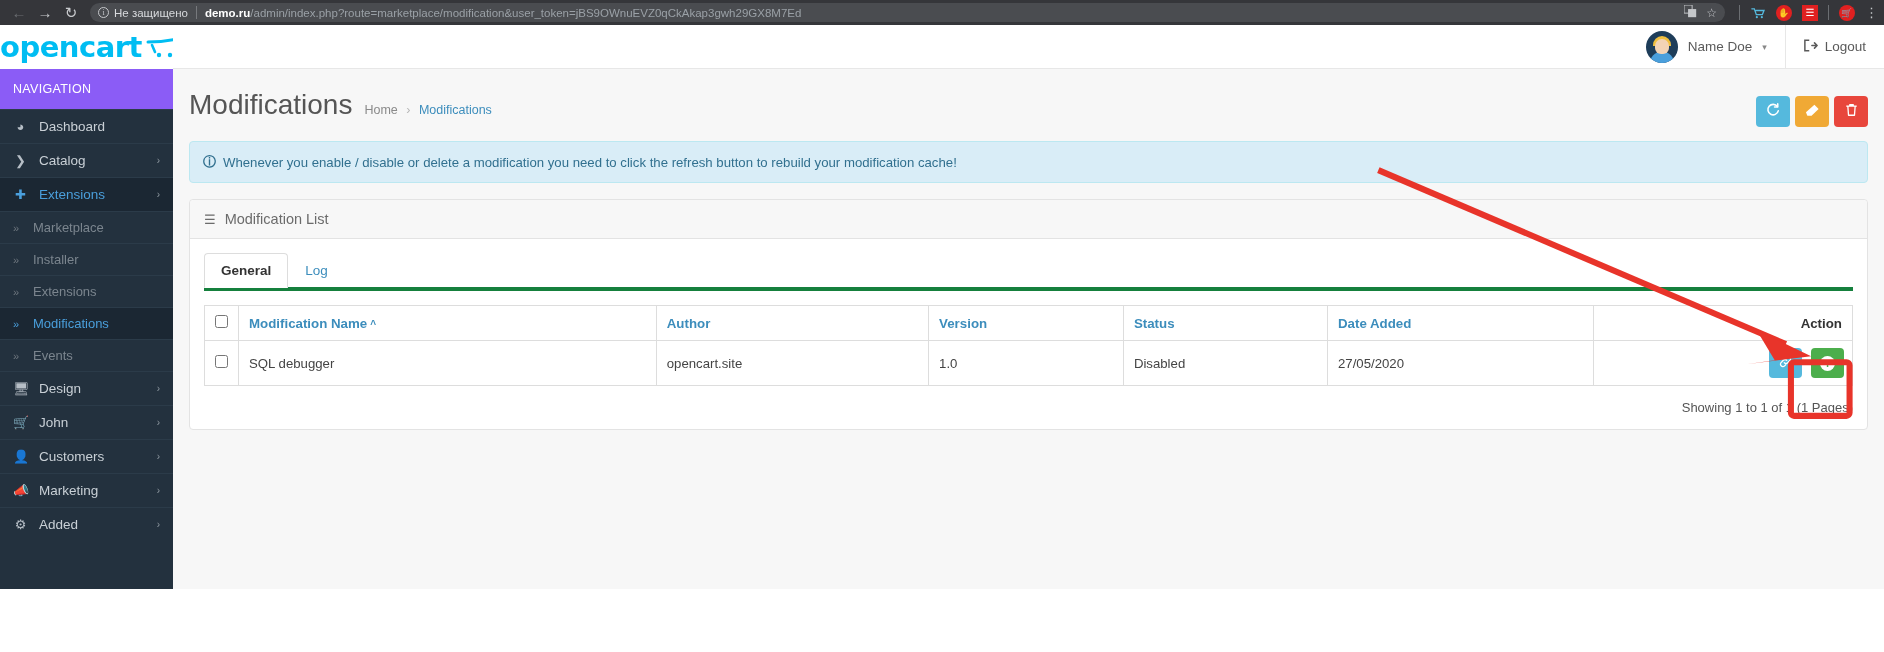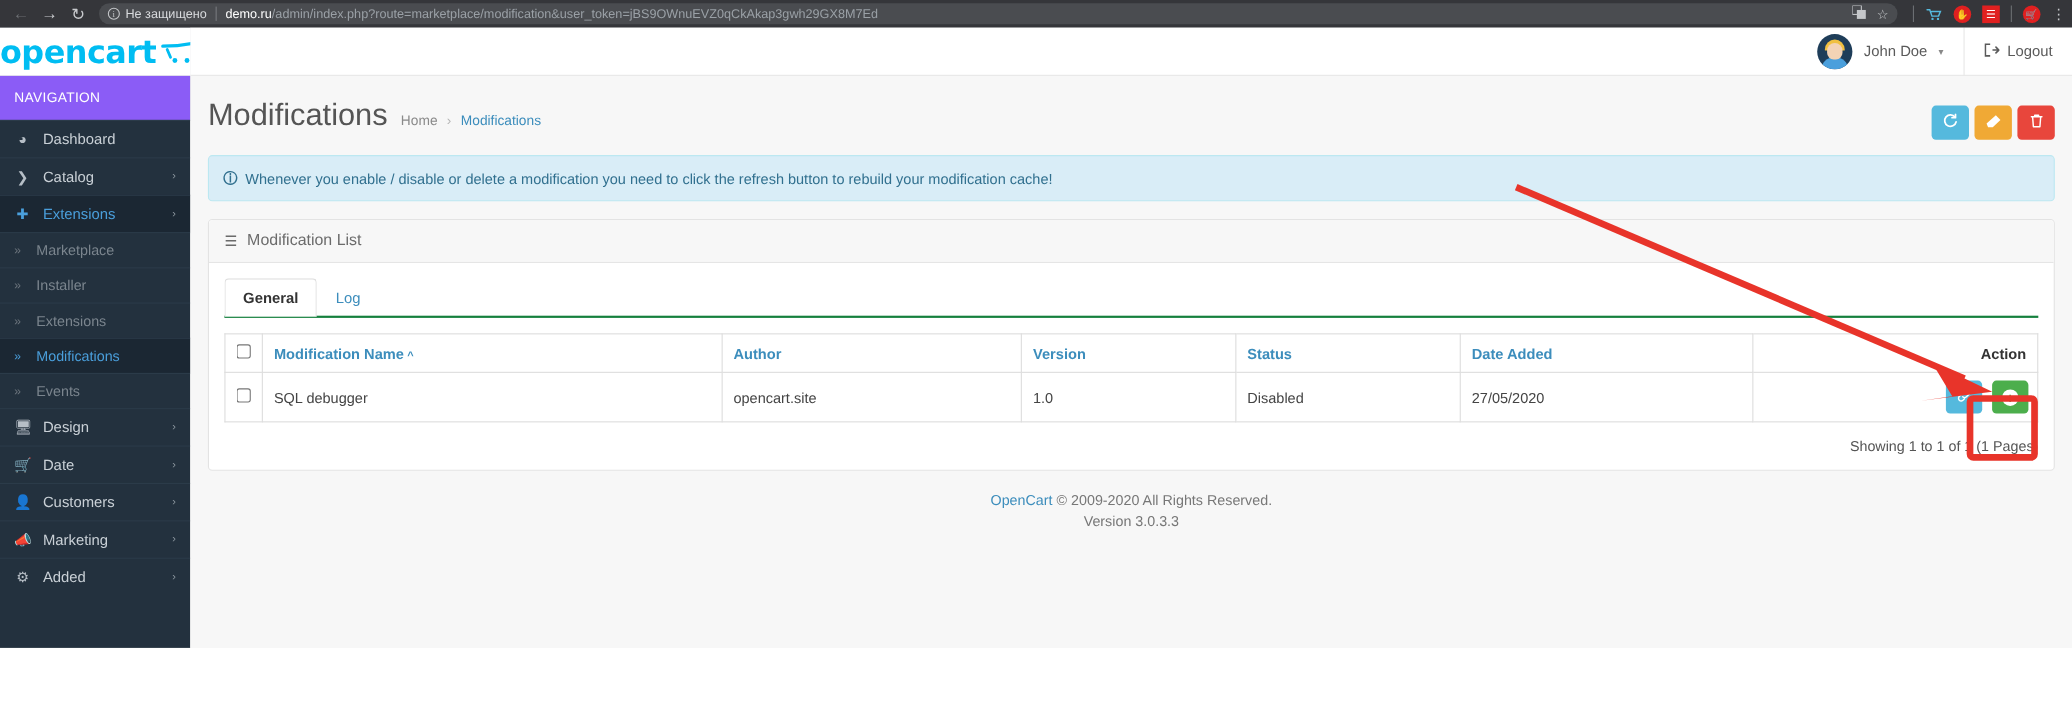--- a/index.html
+++ b/index.html
@@ -39,21 +39,21 @@
     white-space: nowrap;
   }
   .omni-divider {
     width: 1px; height: 13px; background: #77797d; margin: 0 8px;
     flex: 0 0 auto;
   }
   #url-text {
     font-size: 11.5px; white-space: nowrap; overflow: hidden;
     color: #9aa0a6;
   }
-  #url-text .host { color: #ffffff; font-weight: normal; }
+  #url-text .host { color: #ffffff; font-weight: bold; }
   .omni-right { margin-left: auto; display: flex; align-items: center; gap: 9px; padding-left: 8px; }
   .omni-icon { color: #c5c7ca; font-size: 12px; }
   #ext-icons { display: flex; align-items: center; gap: 10px; margin-left: 10px; flex: 0 0 auto; }
   .ext-icon { width: 16px; height: 16px; display: flex; align-items: center; justify-content: center; font-size: 12px; }
   .ext-round { border-radius: 50%; background: #e02020; color: #fff; font-size: 9px; }
   .ext-sq { background: #e02020; color: #fff; font-size: 10px; }
   .bar-sep { width: 1px; height: 15px; background: #6b6e72; }
   .kebab { color: #c5c7ca; font-size: 13px; line-height: 4px; text-align: center; }
 
   
@@ -143,21 +143,21 @@
 
   #panel { background: #fff; border: 1px solid #e3e3e3; border-radius: 4px; }
   #panel-head {
     background: #f7f7f7; border-bottom: 1px solid #e3e3e3;
     padding: 11px 14px; font-size: 14.5px; color: #6b6b6b;
     display: flex; align-items: center; gap: 9px; border-radius: 4px 4px 0 0;
   }
   .list-ico { font-size: 13px; color: #6b6b6b; }
   #panel-body { padding: 14px; }
 
-  #tabs { display: flex; border-bottom: 2px solid #15803d; }
+  #tabs { display: flex; border-bottom: 4px solid #15803d; }
   .tab {
     padding: 9px 16px; font-size: 13.5px; color: #3c8dbc;
     cursor: pointer; margin-bottom: -1px; border: 1px solid transparent;
     border-radius: 4px 4px 0 0;
   }
   .tab.active {
     color: #333; font-weight: bold; background: #fff;
     border-color: #ddd #ddd #fff #ddd;
   }
 
@@ -295,21 +295,21 @@
     </div>
 
     <div class="nav-item">
       <span class="nav-ico">🖥</span>
       <span>Design</span>
       <span class="caret">›</span>
     </div>
 
     <div class="nav-item">
       <span class="nav-ico">🛒</span>
-      <span>Date</span>
+      <span>John</span>
       <span class="caret">›</span>
     </div>
 
     <div class="nav-item">
       <span class="nav-ico">👤</span>
       <span>Customers</span>
       <span class="caret">›</span>
     </div>
 
     <div class="nav-item">
@@ -327,21 +327,21 @@
 
   <div id="main">
 
     <div id="topbar">
       <div id="user-menu">
         <span id="avatar">
           <span class="av-body"></span>
             <span class="av-hair"></span>
             <span class="av-face"></span>
         </span>
-        <span id="user-name">John Doe</span>
+        <span id="user-name">Name Doe</span>
         <span class="dd-caret">▾</span>
       </div>
       <div id="topbar-sep"></div>
       <div id="logout-btn">
         <span>
           <svg width="14" height="13" viewBox="0 0 16 14">
               <path d="M6 1H1v12h5" fill="none" stroke="#5a5a5a" stroke-width="1.7"></path>
               <path d="M9 7h6M12 4l3 3-3 3" fill="none" stroke="#5a5a5a" stroke-width="1.7" stroke-linecap="round" stroke-linejoin="round"></path>
             </svg>
         </span>
@@ -439,26 +439,20 @@
                   </button>
                 </td>
               </tr>
             </tbody>
           </table>
 
           <div id="showing">Showing 1 to 1 of 1 (1 Pages)</div>
         </div>
       </div>
 
-      <div id="footer">
-        <div>
-          <a href="#">OpenCart</a><span> © 2009-2020 All Rights Reserved.</span>
-        </div>
-        <div>Version 3.0.3.3</div>
-      </div>
 
       <svg id="annot" viewBox="0 0 1692 583" preserveAspectRatio="none">
         <line x1="1192" y1="100" x2="1595" y2="272" stroke="#e8342a" stroke-width="6"></line>
         <polygon points="1620,284 1566,258 1584,288 1556,292" fill="#e8342a"></polygon>
         <rect x="1600" y="290" width="58" height="53" fill="none" stroke="#e8342a" stroke-width="6" rx="3"></rect>
       </svg>
 
     </div>
   </div>
 </div>

